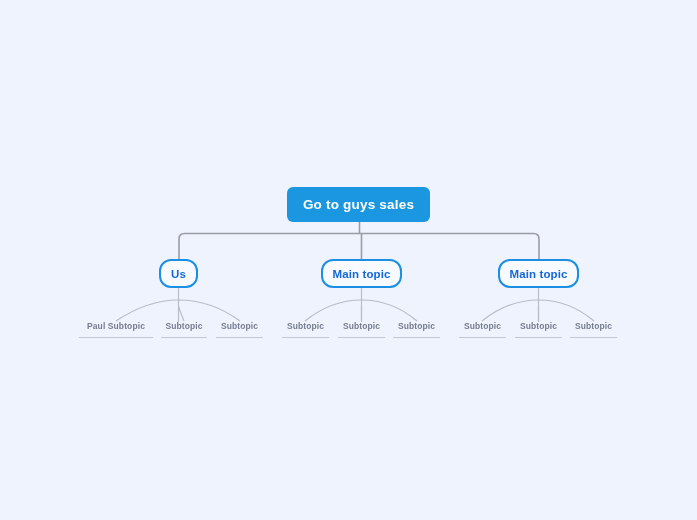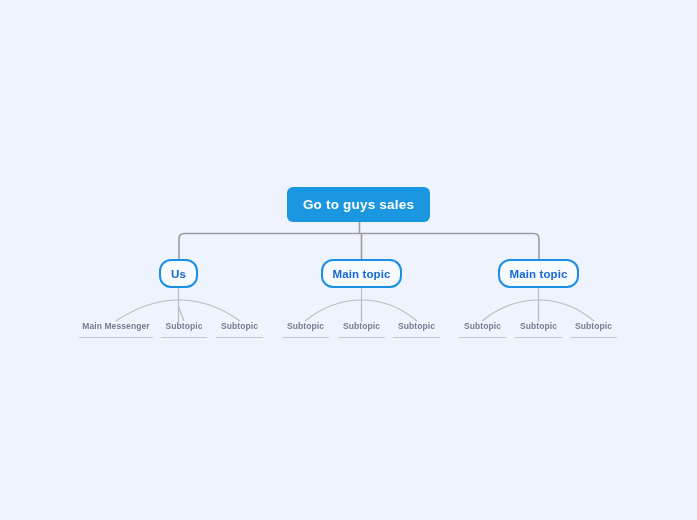--- a/index.html
+++ b/index.html
@@ -112,21 +112,21 @@
     <path d="M 538.5 306 C 538.5 312 538.5 316 538.5 321" fill="none" stroke="#b8bcc6" stroke-width="1.2"></path>
     <path d="M 538.5 300 C 556 300 575 305 594 321" fill="none" stroke="#b8bcc6" stroke-width="1.2"></path>
   </svg>
 
   <div class="node node-root">Go to guys sales</div>
 
   <div class="node node-main node-main-0">Us</div>
   <div class="node node-main node-main-1">Main topic</div>
   <div class="node node-main node-main-2">Main topic</div>
 
-  <div class="leaf" style="left:79px; top:321px; width:74px;">Main Messenger</div>
+  <div class="leaf" style="left:79px; top:321px; width:74px;">Paul Subtopic</div>
   <div class="leaf" style="left:161px; top:321px; width:46px;">Subtopic</div>
   <div class="leaf" style="left:216px; top:321px; width:47px;">Subtopic</div>
 
   <div class="leaf" style="left:282px; top:321px; width:47px;">Subtopic</div>
   <div class="leaf" style="left:338px; top:321px; width:47px;">Subtopic</div>
   <div class="leaf" style="left:393px; top:321px; width:47px;">Subtopic</div>
 
   <div class="leaf" style="left:459px; top:321px; width:47px;">Subtopic</div>
   <div class="leaf" style="left:515px; top:321px; width:47px;">Subtopic</div>
   <div class="leaf" style="left:570px; top:321px; width:47px;">Subtopic</div>

